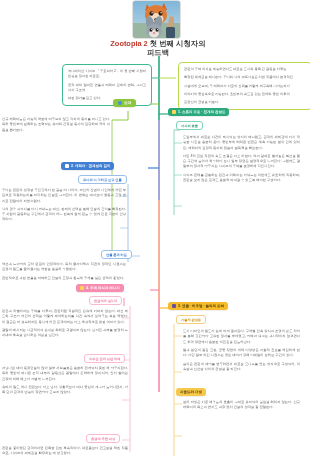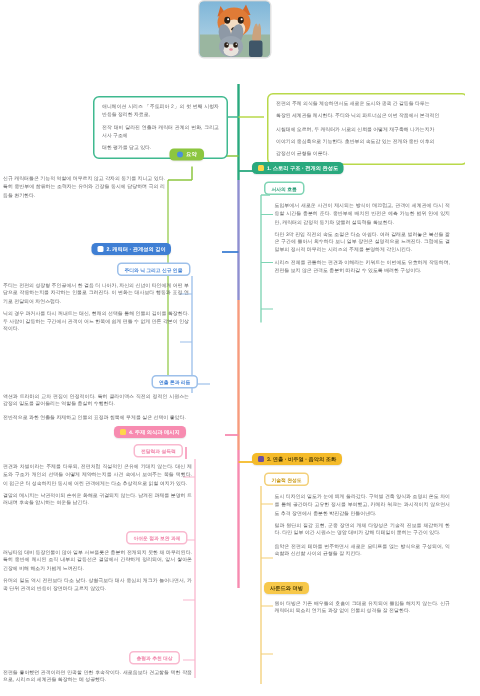--- a/index.html
+++ b/index.html
@@ -199,20 +199,24 @@
       <ellipse cx="24" cy="29" rx="1.5" ry="1.8" fill="#2c2016"></ellipse>
       <circle cx="18.5" cy="28.5" r=".5" fill="#fff"></circle>
       <circle cx="24.5" cy="28.5" r=".5" fill="#fff"></circle>
       <ellipse cx="21" cy="32" rx="1.2" ry=".9" fill="#e4889b"></ellipse>
 
       <path d="M36 18 q2 -6 3 -1 q1 -5 2 1 l0 6 q0 3 -3 3 q-3 0 -3 -3 Z" fill="#caa37e"></path>
       <rect x="33" y="26" width="9" height="11" rx="1.5" fill="#3f5668"></rect>
     </svg>
   </div>
 
+  <div class="root-title nosel">
+    <span class="hl">Zootopia 2</span><span> 첫 번째 시청자의</span><br>
+    <span>피드백</span>
+  </div>
 
   <div class="callout co-teal" style="left:62px;top:64px;width:78px;">
     <p>애니메이션 시리즈 「주토피아 2」의 첫 번째 시청자 반응을 정리한 자료로,</p>
     <p>전작 대비 달라진 연출과 캐릭터 관계의 변화, 그리고 서사 구조에</p>
     <p>대한 평가를 담고 있다.</p>
   </div>
 
   <div class="callout co-lime" style="left:178px;top:62px;width:122px;">
     <p>전편의 주제 의식을 계승하면서도 새로운 도시와 종족 간 갈등을 다루는</p>
     <p>확장된 세계관을 제시한다. 주디와 닉의 파트너십은 이번 작품에서 본격적인</p>

